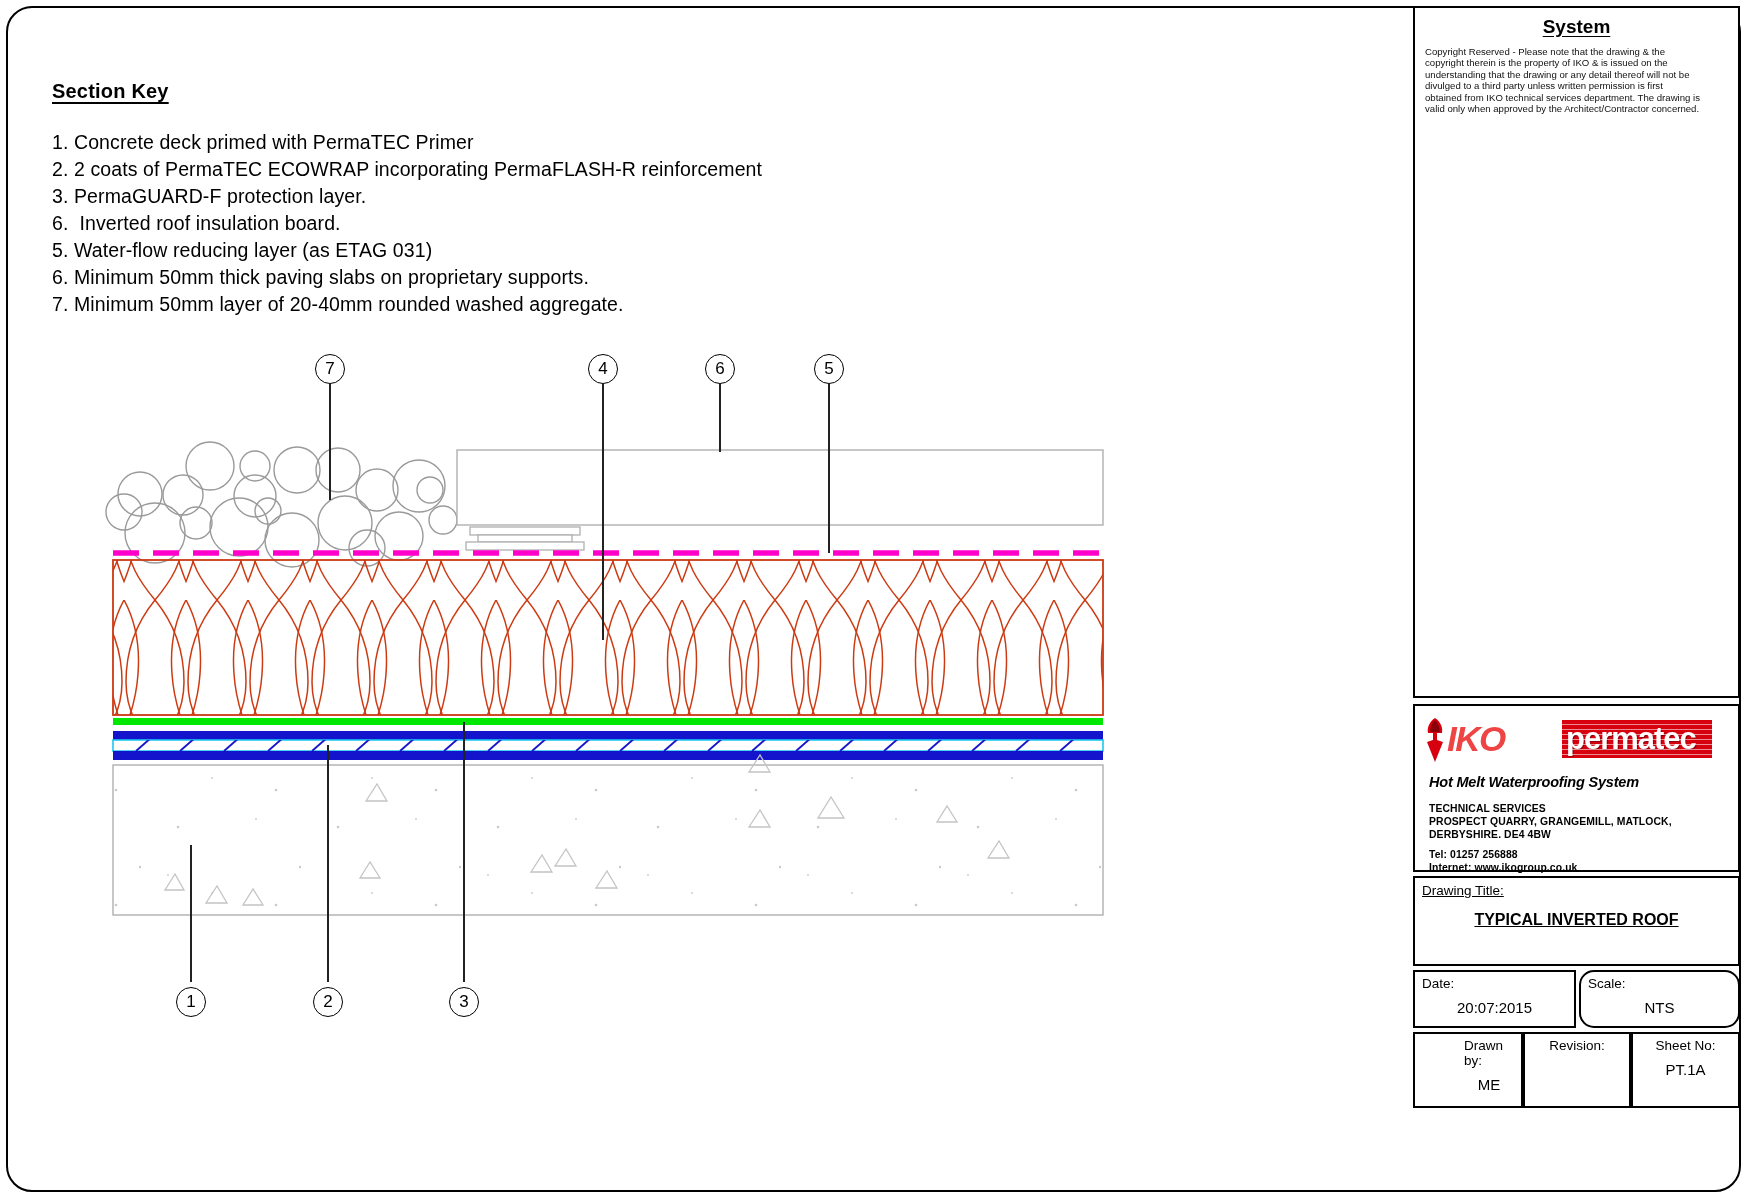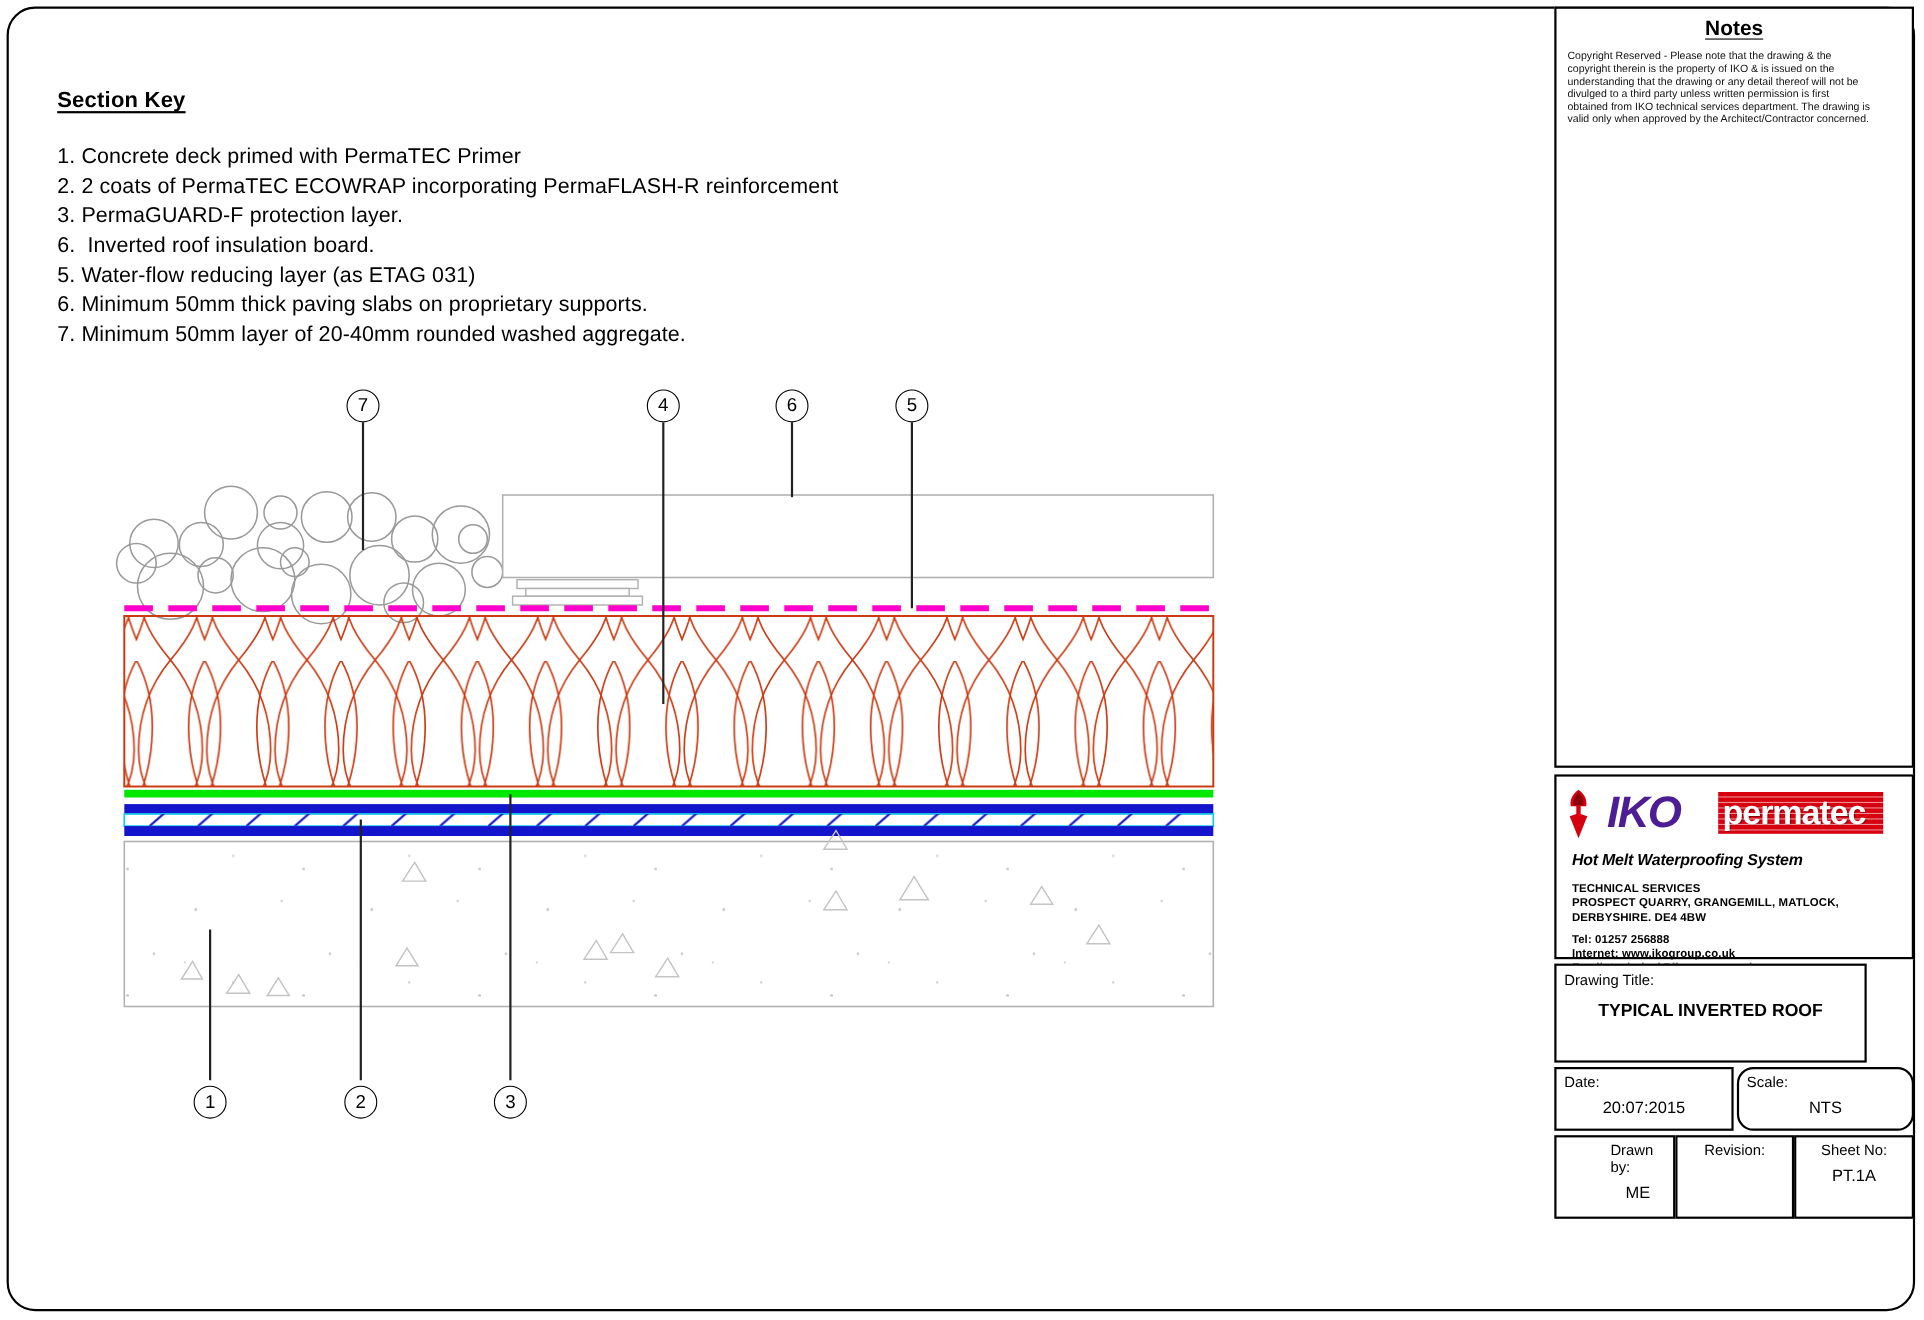--- a/index.html
+++ b/index.html
@@ -37,36 +37,36 @@
   #notes-title{text-align:center;font-size:19px;font-weight:bold;margin-top:8px;
                text-decoration:underline;text-underline-offset:3px;color:#000;}
   #notes-body{padding:8px 10px 0 10px;}
   .note-line{font-size:9.6px;line-height:11.4px;color:#111;letter-spacing:0;}
 
   #logo-box{left:1px;top:700px;width:327px;height:168px;}
   #logo-wrap{position:relative;height:58px;margin:8px 0 0 10px;}
 
   
   #logo-trowel{position:absolute;left:0;top:4px;width:20px;height:44px;}
-  #logo-iko{position:absolute;left:36px;top:6px;font-size:40px;font-weight:bold;font-style:italic;
-            color:#4c1d95;letter-spacing:-1.5px;font-family:"Liberation Sans",sans-serif;line-height:38px;}
+  #logo-iko{position:absolute;left:22px;top:6px;font-size:35px;font-weight:bold;font-style:italic;
+            color:#ef4444;letter-spacing:-1.5px;font-family:"Liberation Sans",sans-serif;line-height:38px;}
   #logo-perma{position:absolute;left:137px;top:6px;width:150px;height:38px;background:#d7000f;
               overflow:hidden;}
   #logo-perma-txt{position:absolute;left:4px;top:1px;font-size:31px;font-weight:bold;
                   color:#fff;letter-spacing:-1px;line-height:36px;
                   font-family:"Liberation Sans",sans-serif;
                   text-shadow:1px 1px 0 rgba(0,0,0,.35);}
   .perma-stripe{position:absolute;left:0;width:150px;height:1px;background:#ffffff;opacity:.55;}
   #logo-tag{margin:2px 0 0 14px;font-size:14.5px;font-weight:bold;font-style:italic;color:#000;
             letter-spacing:-.2px;}
   #logo-addr{margin:12px 0 0 14px;}
   .addr-line{font-size:10.4px;font-weight:bold;color:#000;line-height:13px;letter-spacing:.1px;}
   .addr-line.gap{margin-top:7px;}
 
-  #title-box{left:1px;top:872px;width:284px;height:90px;}
+  #title-box{left:1px;top:872px;width:327px;height:90px;text-decoration:underline;}
   #title-label{font-size:13.5px;color:#000;margin:5px 0 0 7px;}
   #title-value{text-align:center;font-size:16px;font-weight:bold;color:#000;margin-top:13px;}
 
   #date-box{left:1px;top:966px;width:163px;height:58px;}
   #scale-box{left:167px;top:966px;width:161px;height:58px;border-radius:15px;}
   #drawn-box{left:1px;top:1028px;width:110px;height:76px;padding-left:42px;}
   #rev-box{left:111px;top:1028px;width:108px;height:76px;}
   #sheet-box{left:219px;top:1028px;width:109px;height:76px;}
 
   .fld-label{font-size:13.5px;color:#000;margin:4px 0 0 7px;}
@@ -202,21 +202,21 @@
     <div class="callout-num" style="left:814px;top:354px">5</div>
     <div class="callout-num" style="left:176px;top:987px">1</div>
     <div class="callout-num" style="left:313px;top:987px">2</div>
     <div class="callout-num" style="left:449px;top:987px">3</div>
   </div>
 </div>
 
 <div id="right-col">
 
   <div class="tb-box" id="notes-box">
-    <div id="notes-title">Notes</div>
+    <div id="notes-title">System</div>
     <div id="notes-body">
       <div class="note-line">Copyright Reserved - Please note that the drawing &amp; the</div>
       <div class="note-line">copyright therein is the property of IKO &amp; is issued on the</div>
       <div class="note-line">understanding that the drawing or any detail thereof will not be</div>
       <div class="note-line">divulged to a third party unless written permission is first</div>
       <div class="note-line">obtained from IKO technical services department. The drawing is</div>
       <div class="note-line">valid only when approved by the Architect/Contractor concerned.</div>
     </div>
   </div>
 

